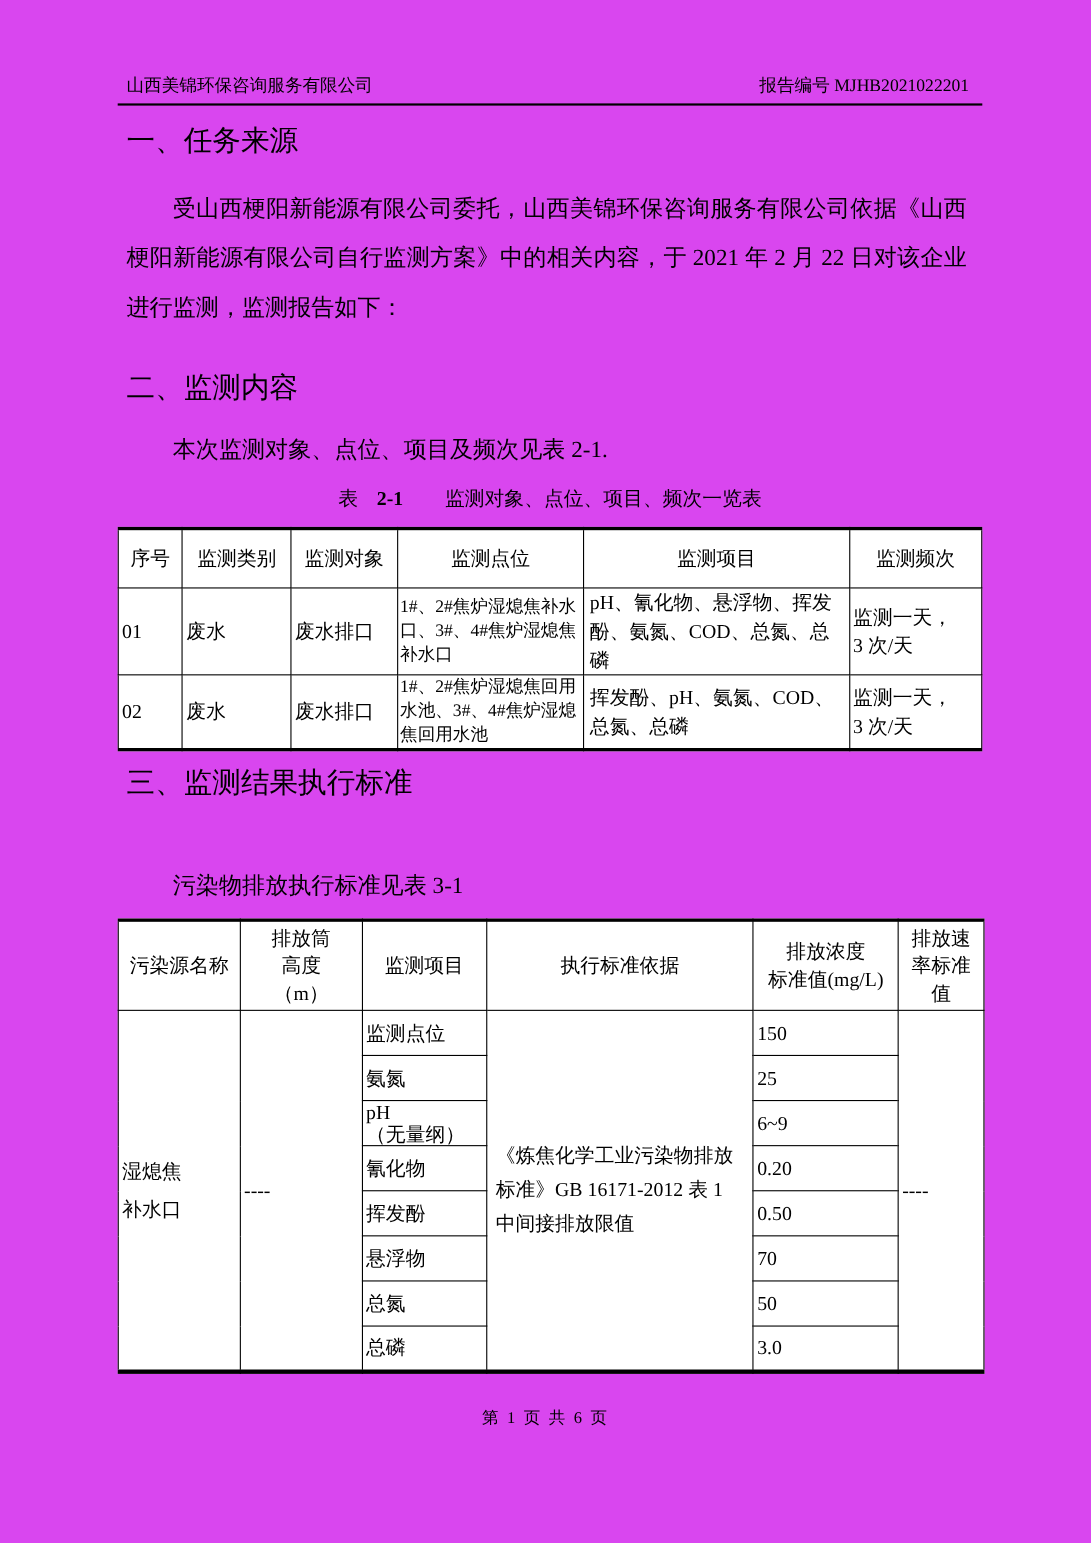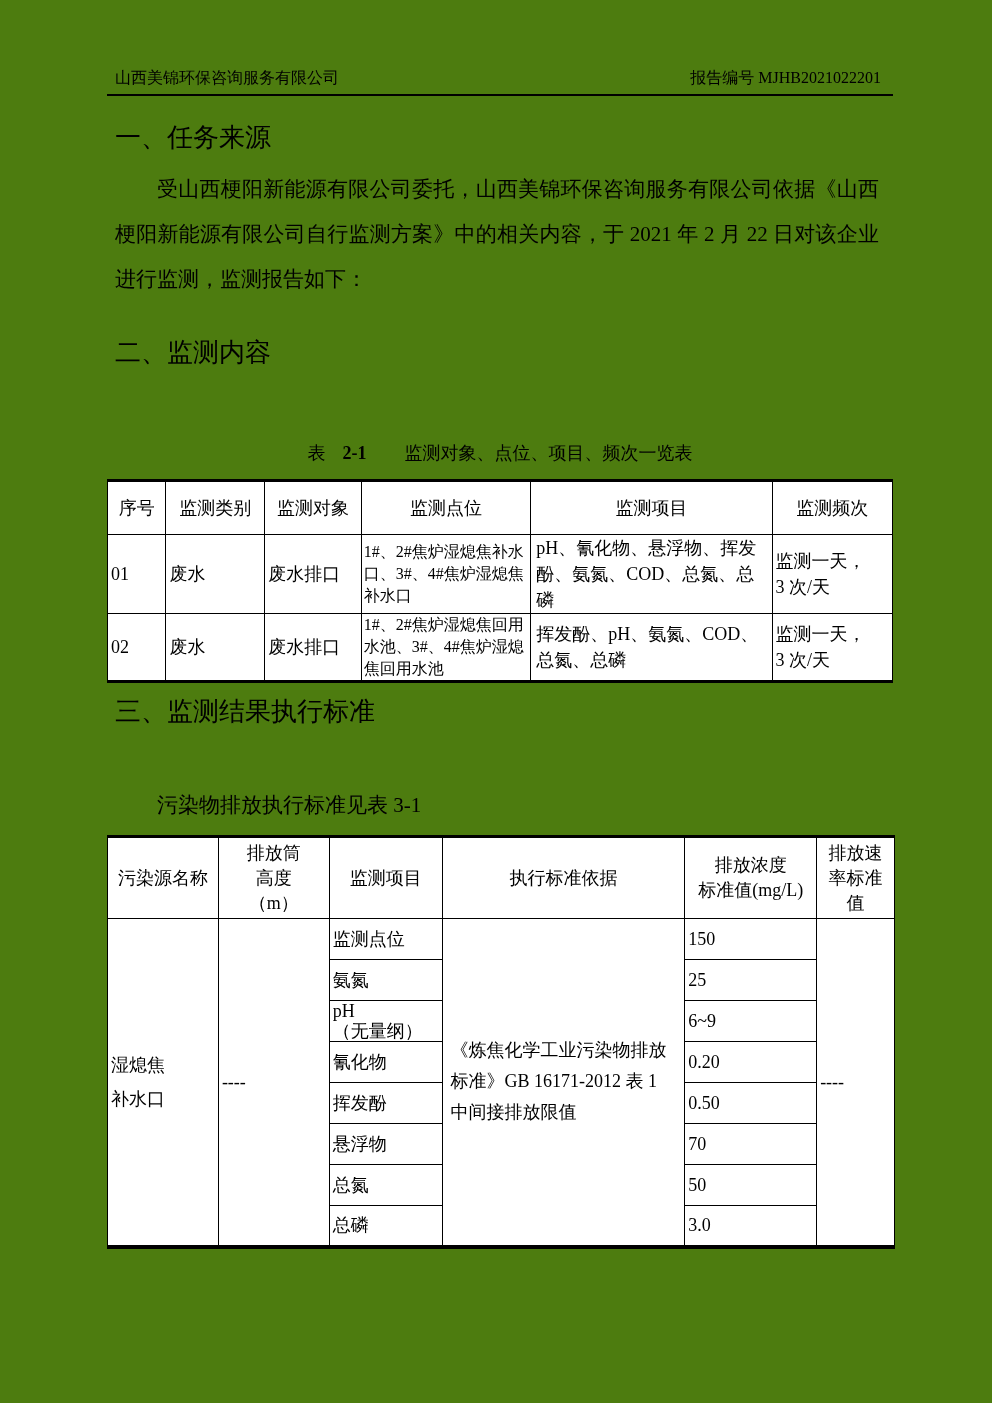--- a/index.html
+++ b/index.html
@@ -1,32 +1,32 @@
 <!DOCTYPE html>
 <html><head>
 <meta charset="utf-8">
 <style>
   * { margin:0; padding:0; box-sizing:border-box; }
   html,body { background:#e8e8e8; }
   body { font-family:"Liberation Serif","DejaVu Serif",serif; color:#000; }
   .page {
-    position:relative; width:992px; height:1403px; background:#4d7c0f;
+    position:relative; width:992px; height:1403px; background:#d946ef;
     margin:0 auto; overflow:hidden;
   }
   .doc-header {
     position:absolute; top:68px; left:115px; width:766px;
     display:flex; justify-content:space-between; font-size:16px;
   }
   .header-rule {
     position:absolute; top:94px; left:107px; width:786px; height:2px; background:#000;
   }
   .sec-title {
     position:absolute; left:115px; font-size:26px; font-weight:normal; white-space:nowrap;
   }
-  .sec1 { top:120px; }
+  .sec1 { top:110px; }
   .sec2 { top:335px; }
   .sec3 { top:694px; }
   .para {
     position:absolute; left:115px; width:764px; font-size:21px;
     text-indent:2em; text-align:justify;
   }
   .para1 { top:167px; line-height:45px; }
   .para2 { top:395px; text-align:left; line-height:26px; }
   .para3 { top:792px; text-align:left; line-height:26px; }
   .caption {
@@ -77,20 +77,21 @@
   <div class="doc-header">
     <span>山西美锦环保咨询服务有限公司</span>
     <span>报告编号 MJHB2021022201</span>
   </div>
   <div class="header-rule"></div>
 
   <h1 class="sec-title sec1">一、任务来源</h1>
   <p class="para para1">受山西梗阳新能源有限公司委托，山西美锦环保咨询服务有限公司依据《山西梗阳新能源有限公司自行监测方案》中的相关内容，于 2021 年 2 月 22 日对该企业进行监测，监测报告如下：</p>
 
   <h1 class="sec-title sec2">二、监测内容</h1>
+  <p class="para para2">本次监测对象、点位、项目及频次见表 2-1.</p>
 
   <div class="caption cap21">
     <span class="cap-prefix">表</span><span class="cap-num">2-1</span><span class="cap-title">监测对象、点位、项目、频次一览表</span>
   </div>
 
   <table class="t21">
     <colgroup>
       <col style="width:7.44%">
         <col style="width:12.58%">
         <col style="width:12.30%">
@@ -196,14 +197,15 @@
         <td class="preline">总氮</td>
         <td>50</td>
       </tr>
       <tr>
         <td class="preline">总磷</td>
         <td>3.0</td>
       </tr>
     </tbody>
   </table>
 
+  <div class="footer">第 1 页 共 6 页</div>
 
 </div>
 
 </body></html>

